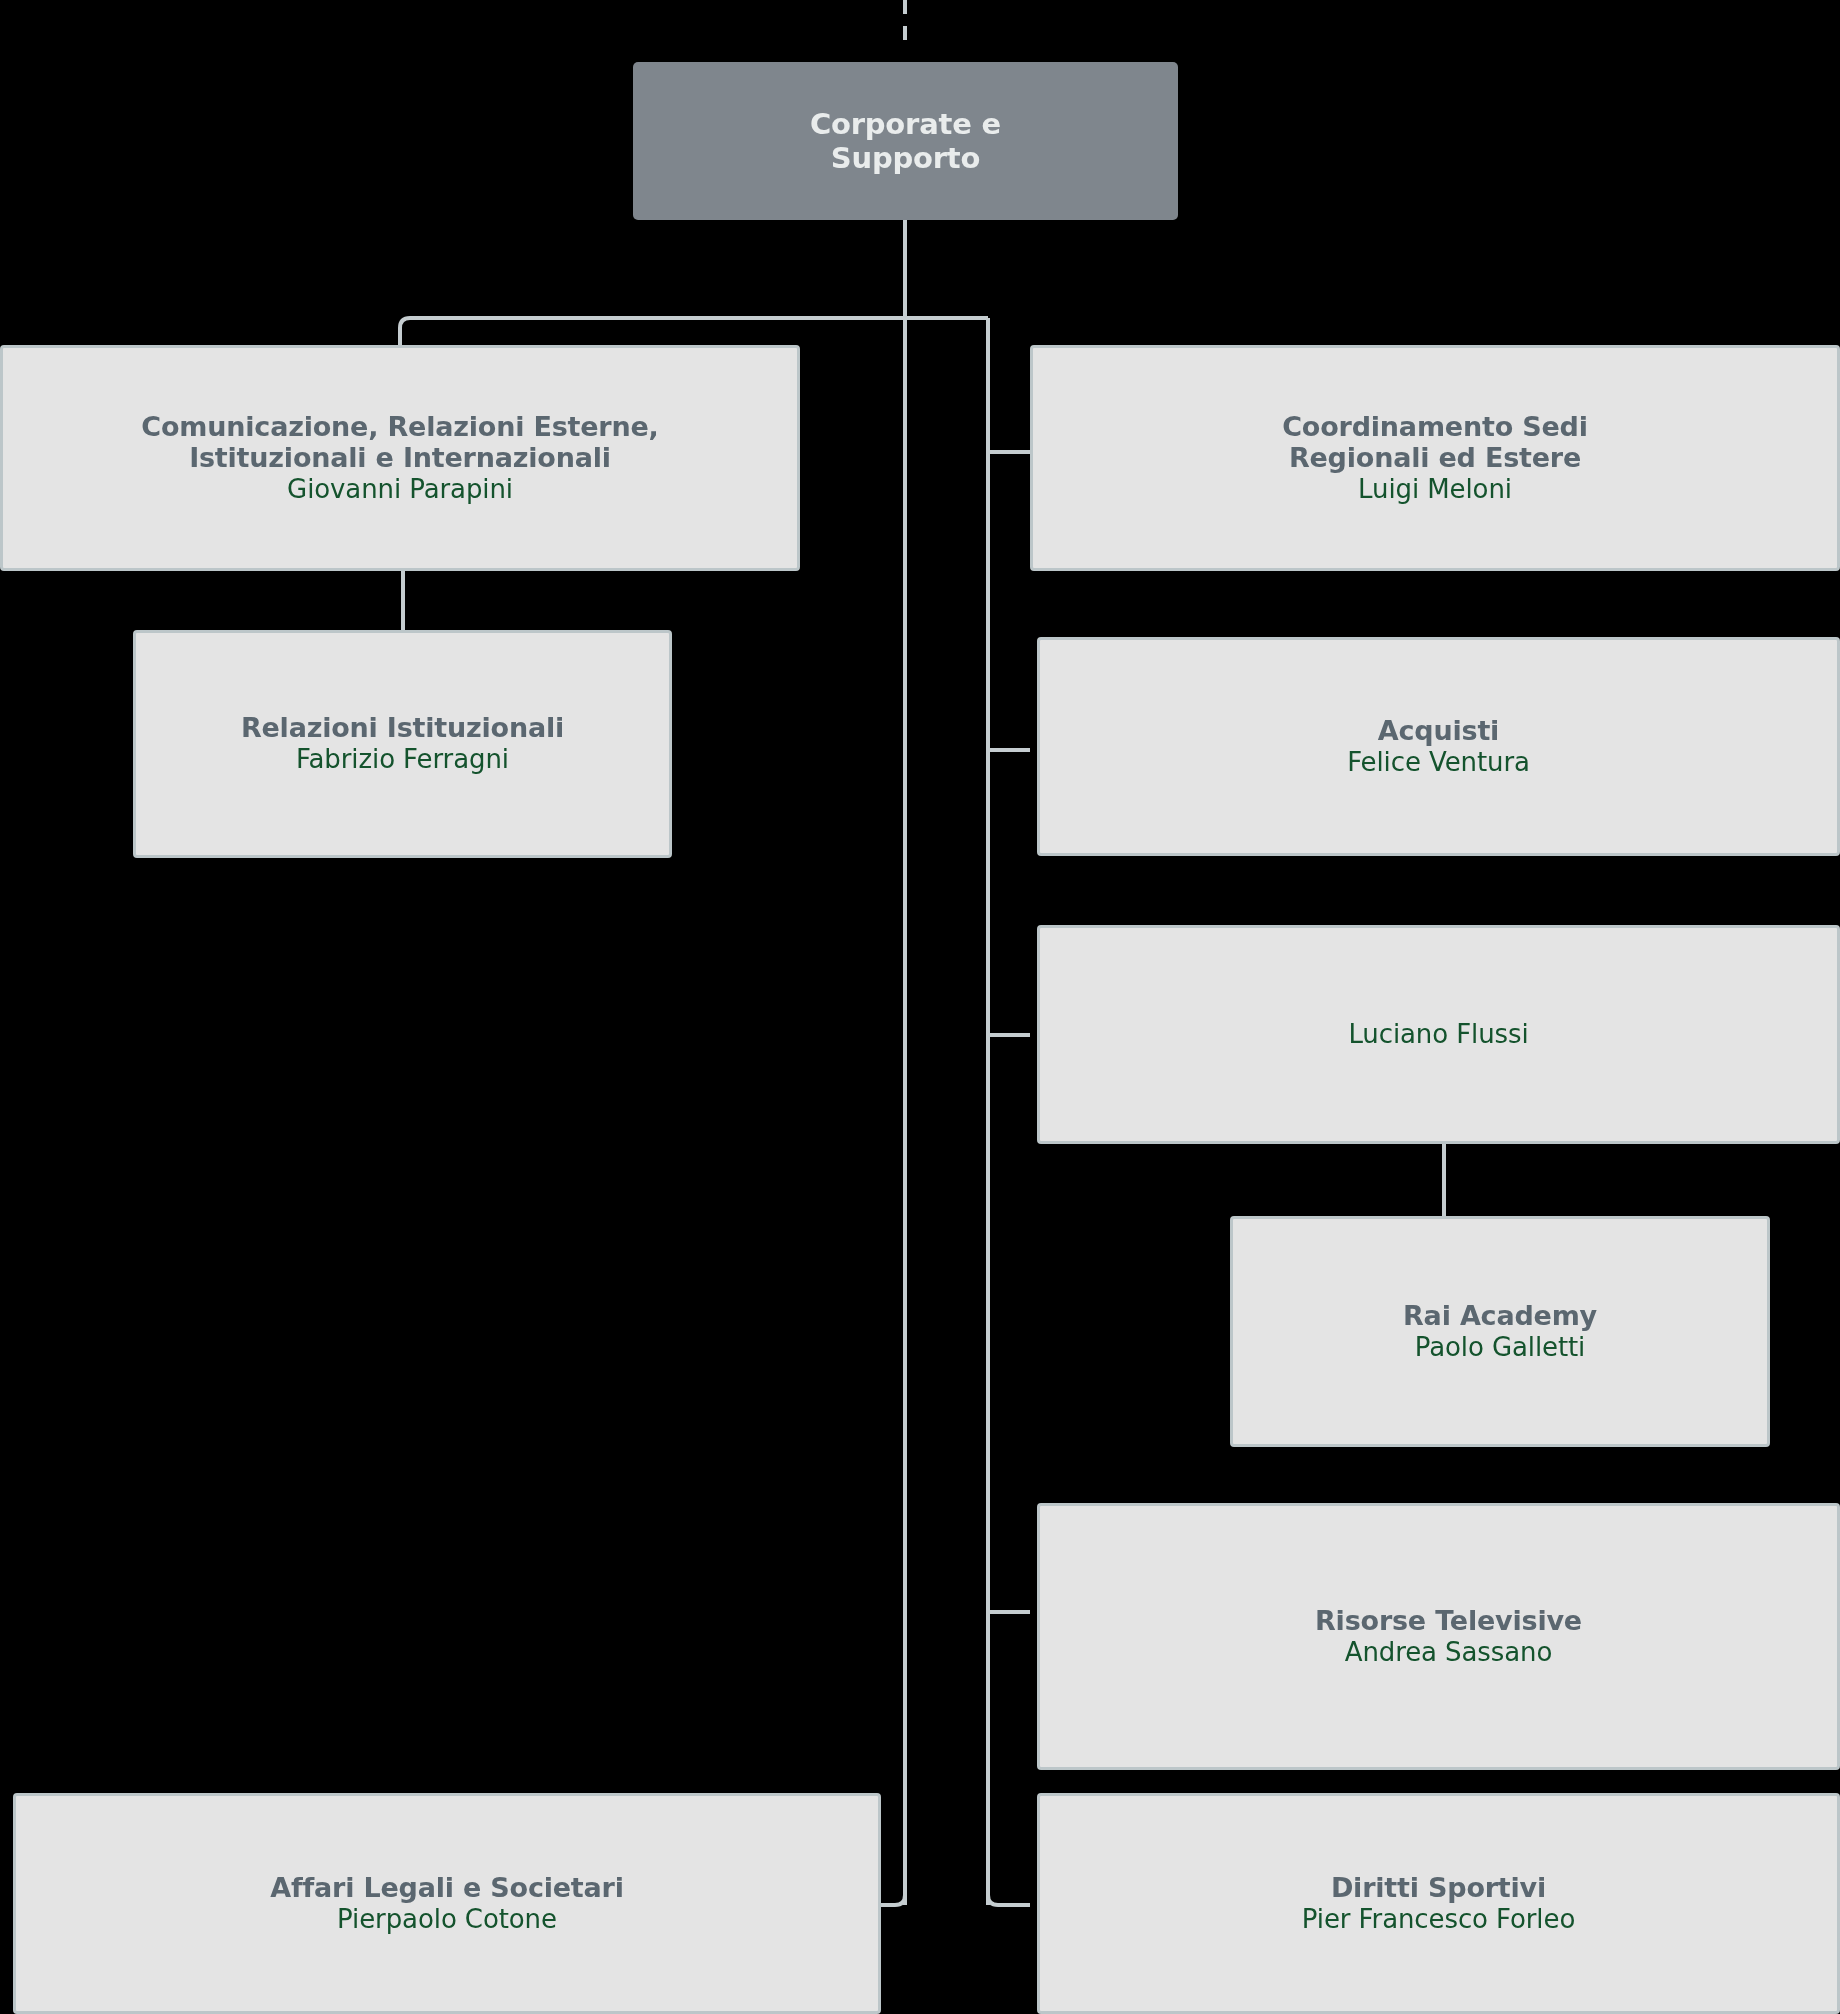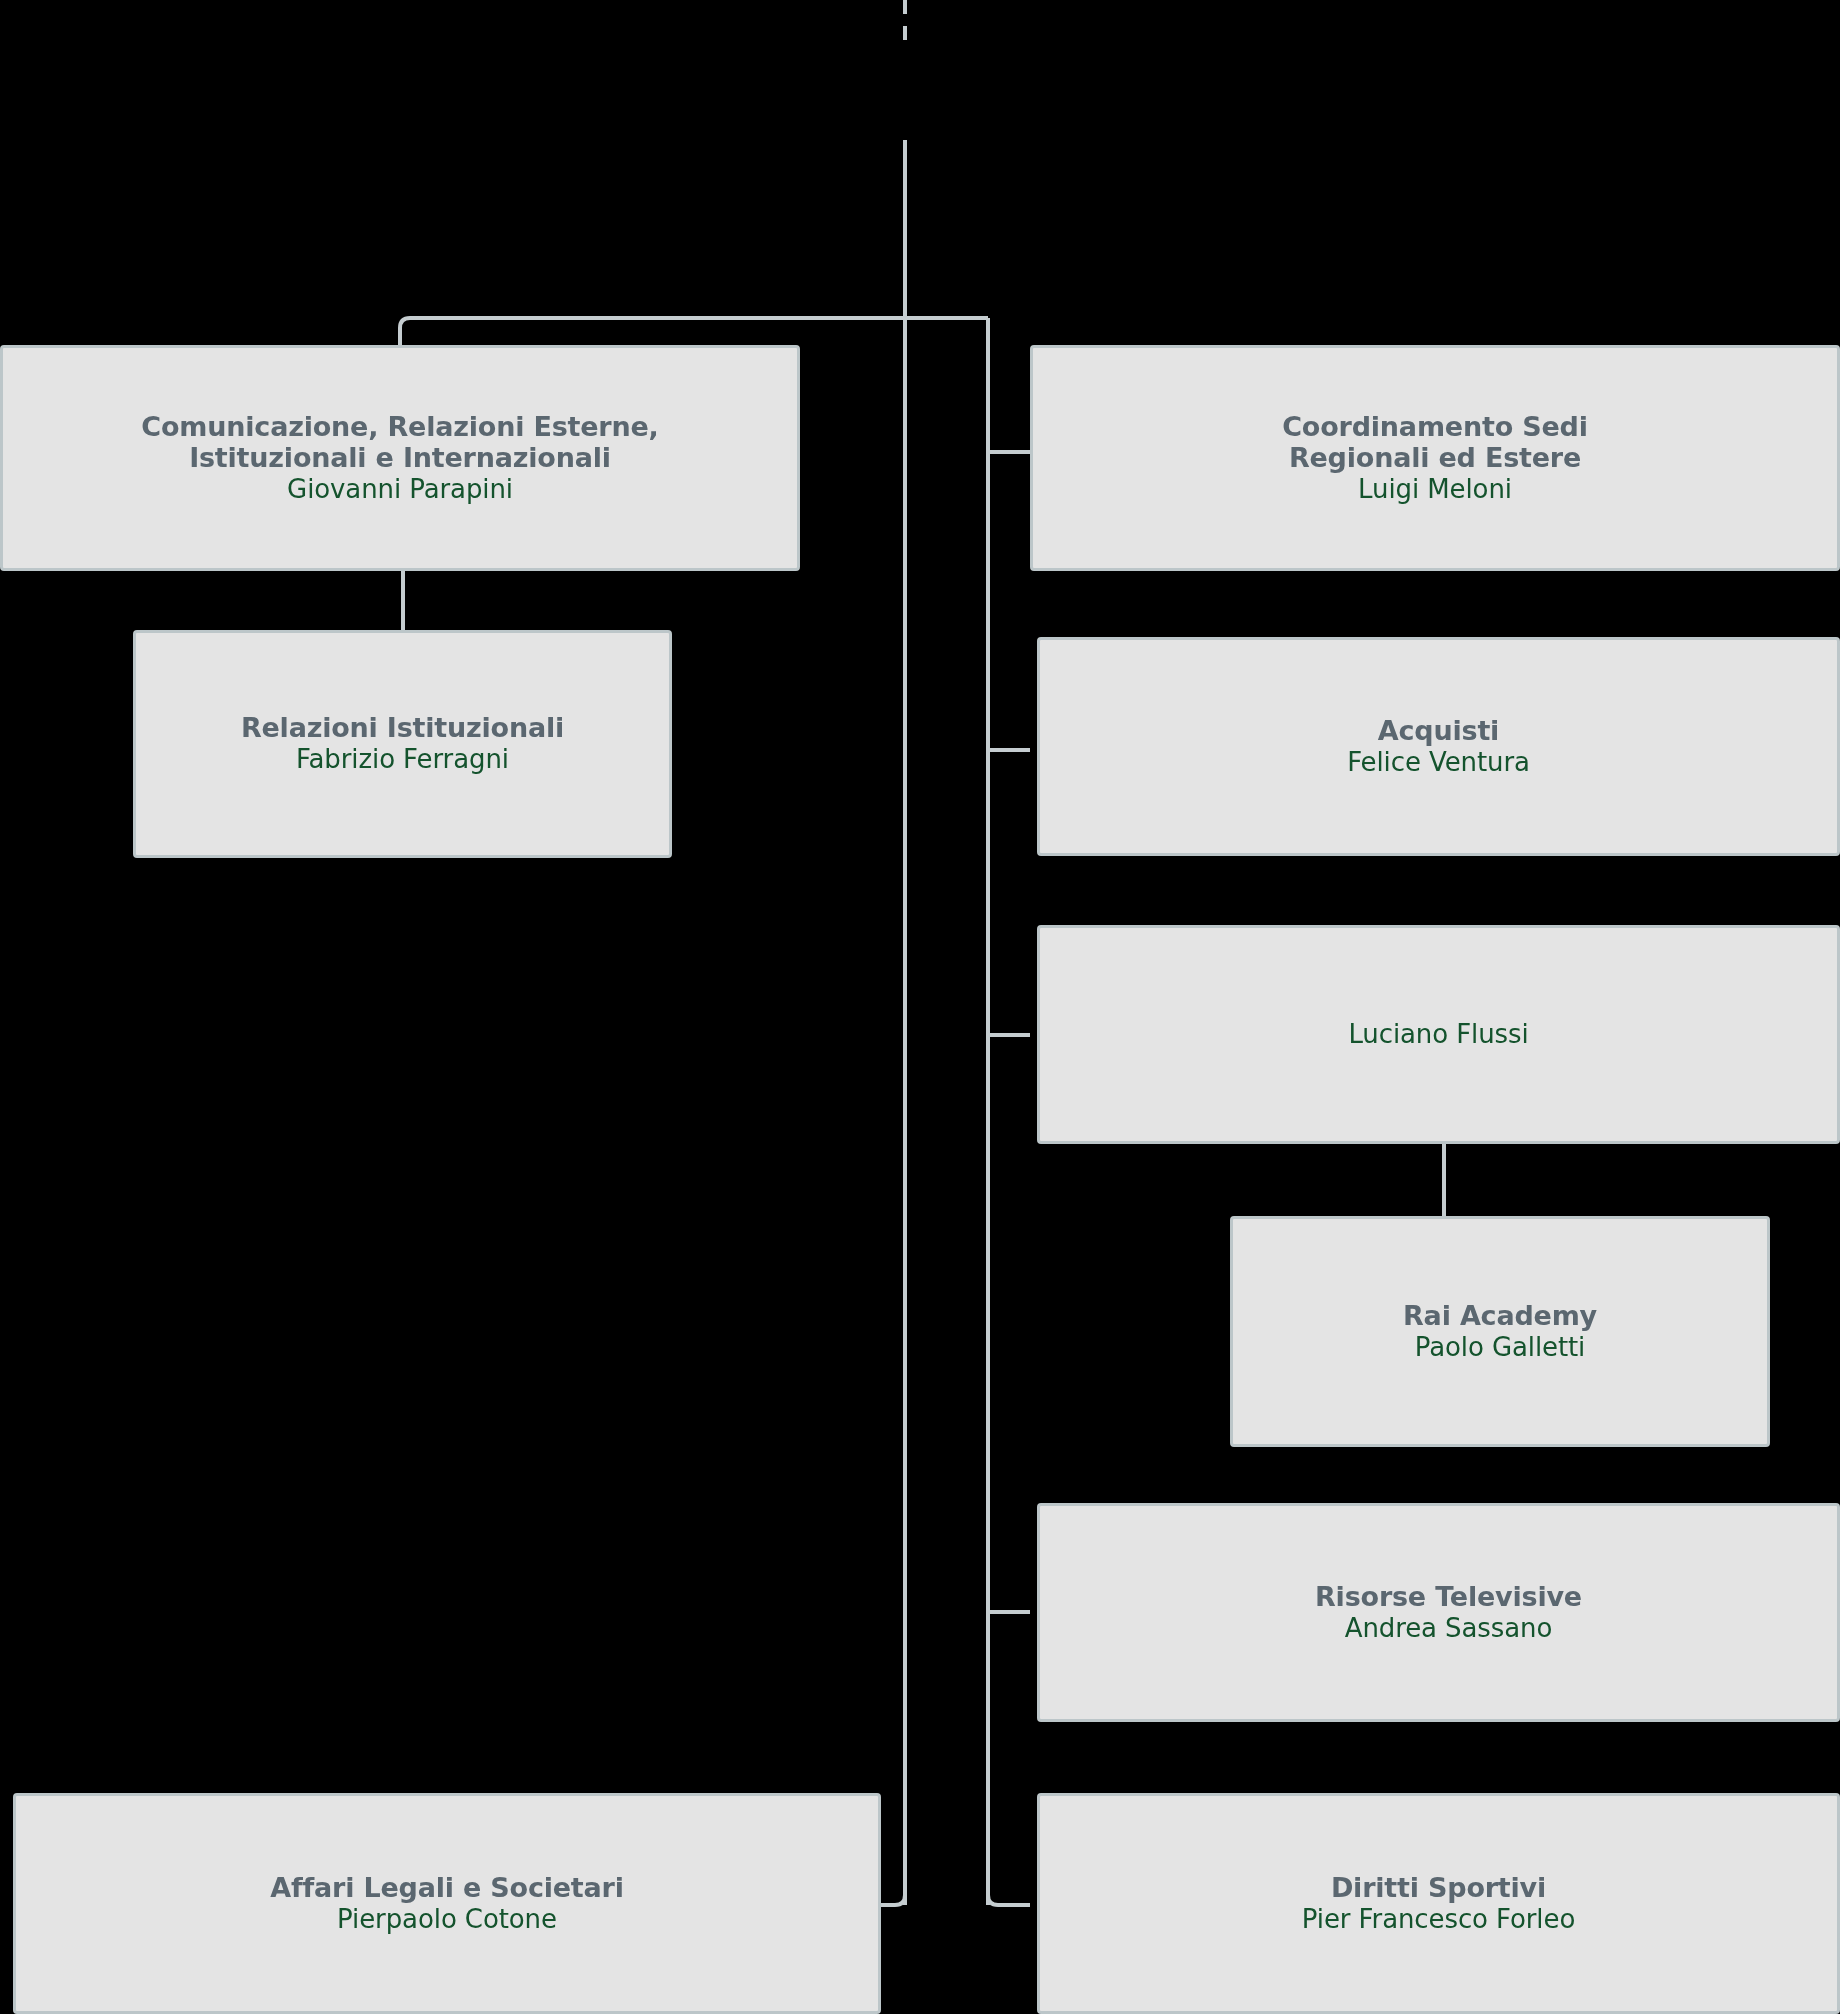--- a/index.html
+++ b/index.html
@@ -98,20 +98,26 @@
       <path d="M 988 1612 L 1030 1612"></path>
 
       <path d="M 988 1880 L 988 1895 Q 988 1905 998 1905 L 1030 1905"></path>
 
       <path d="M 403 570 L 403 630"></path>
 
       <path d="M 1444 1143 L 1444 1216"></path>
     </g>
   </svg>
 
+  <div class="node root" style="left:633px; top:62px; width:545px; height:158px;">
+    <div class="node-title">
+      <span>Corporate e</span><br>
+      <span>Supporto</span>
+    </div>
+  </div>
 
   <div class="node child" style="left:0px; top:345px; width:800px; height:226px;">
     <div class="node-title">
       <span>Comunicazione, Relazioni Esterne,</span><br>
       <span>Istituzionali e Internazionali</span>
     </div>
     <div class="node-person">Giovanni Parapini</div>
   </div>
 
   <div class="node child" style="left:133px; top:630px; width:539px; height:228px;">
@@ -140,21 +146,21 @@
     <div class="node-person">Luciano Flussi</div>
   </div>
 
   <div class="node child" style="left:1222px; top:1216px; width:540px; height:231px;margin-left:8px;">
     <div class="node-title">
       <span>Rai Academy</span>
     </div>
     <div class="node-person">Paolo Galletti</div>
   </div>
 
-  <div class="node child" style="left:1037px; top:1503px; width:803px; height:219px;padding-left:34px;">
+  <div class="node child" style="left:1037px; top:1503px; width:803px; height:267px;padding-left:34px;">
     <div class="node-title">
       <span>Risorse Televisive</span>
     </div>
     <div class="node-person">Andrea Sassano</div>
   </div>
 
   <div class="node child" style="left:13px; top:1793px; width:868px; height:221px;">
     <div class="node-title">
       <span>Affari Legali e Societari</span>
     </div>

